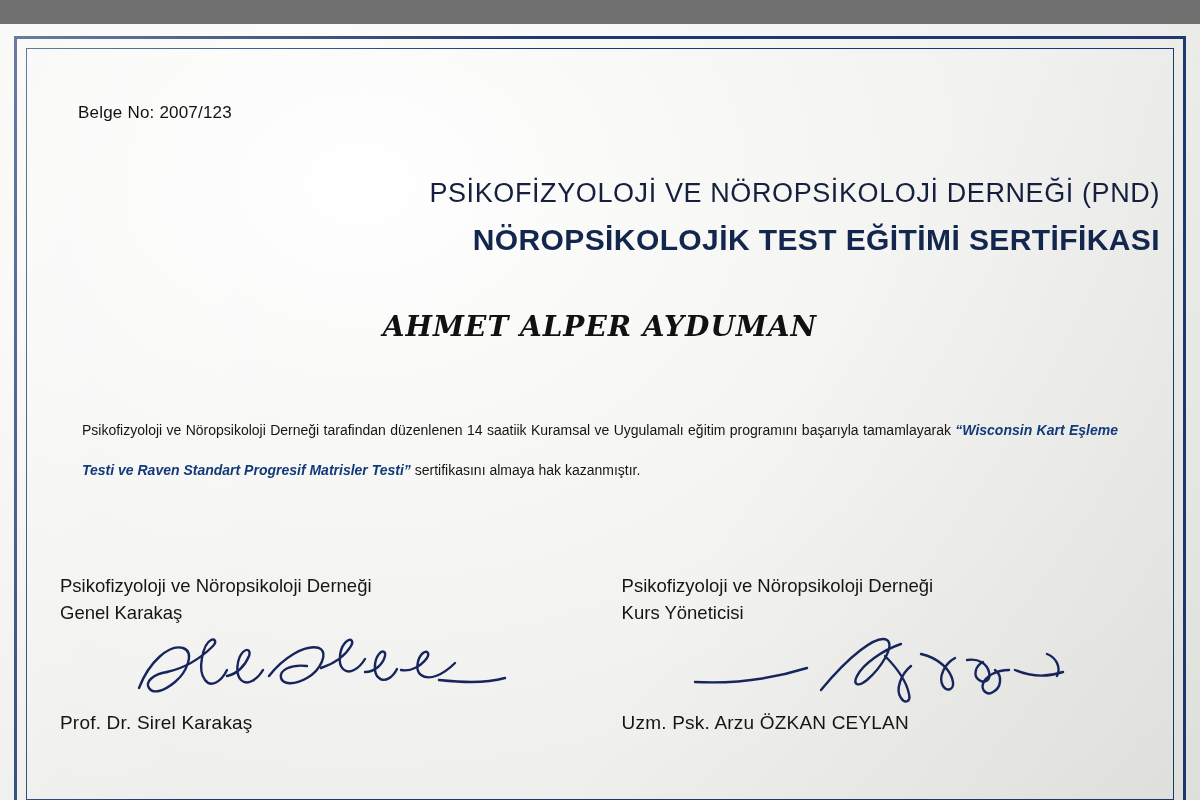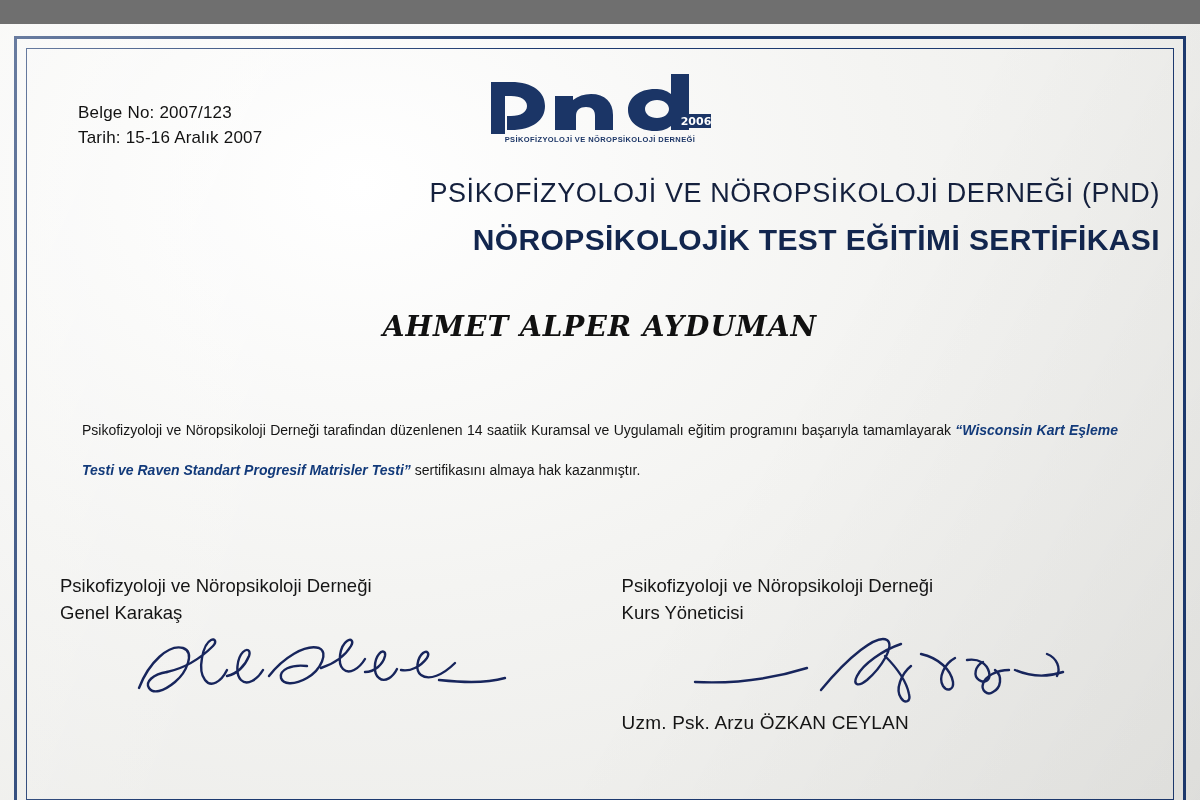--- a/index.html
+++ b/index.html
@@ -183,38 +183,22 @@
 
 <div id="certificate">
 
   <div class="border-outer"></div>
   <div class="border-inner"></div>
 
   <div class="content">
 
     <div class="doc-meta">
       <div>Belge No: 2007/123</div>
-      <div>Tarih: 15-16 Aralık 2007</div>
-    </div>
-
-    <div class="logo">
-      <svg width="230" height="62" viewBox="0 0 230 62">
-        <g fill="#1b3566">
-
-          <path d="M6 10 h20 c22 0 34 10 34 24 0 14 -12 24 -34 24 h-4 v-14 h4 c10 0 16 -4 16 -10 0 -6 -6 -10 -16 -10 h-6 v38 h-14 z"></path>
-
-          <path d="M70 24 h18 v4 c5 -4 11 -6 18 -6 14 0 22 8 22 21 v15 h-18 v-14 c0 -6 -3 -9 -9 -9 -6 0 -10 3 -10 9 v14 h-21 z"></path>
-
-          <path d="M186 2 h18 v56 h-18 v-4 c-5 4 -10 5 -16 5 -16 0 -27 -9 -27 -21 0 -12 11 -21 27 -21 6 0 11 1 16 5 z m-14 26 c-7 0 -12 4 -12 9 0 5 5 9 12 9 7 0 12 -4 12 -9 0 -5 -5 -9 -12 -9 z"></path>
-        </g>
-        <rect x="196" y="42" width="30" height="14" fill="#1b3566"></rect>
-        <text x="211" y="53" text-anchor="middle" font-family="DejaVu Sans, sans-serif" font-size="11" font-weight="bold" fill="#ffffff">2006</text>
-      </svg>
-      <div class="logo-caption">PSİKOFİZYOLOJİ VE NÖROPSİKOLOJİ DERNEĞİ</div>
-    </div>
+    </div>
+
 
     <div class="titles">
       <div class="org-title">PSİKOFİZYOLOJİ VE NÖROPSİKOLOJİ DERNEĞİ (PND)</div>
       <div class="cert-title">NÖROPSİKOLOJİK TEST EĞİTİMİ SERTİFİKASI</div>
     </div>
 
     <div class="recipient">AHMET ALPER AYDUMAN</div>
 
     <div class="body-text">
       <span>Psikofizyoloji ve Nöropsikoloji Derneği tarafindan düzenlenen 14 saatiik Kuramsal ve Uygulamalı eğitim programını başarıyla tamamlayarak </span><span class="course">“Wisconsin Kart Eşleme Testi ve Raven Standart Progresif Matrisler Testi”</span><span> sertifikasını almaya hak kazanmıştır.</span>
@@ -232,20 +216,21 @@
               <path d="M58 46 c18 -4 34 -14 46 -26 4 -4 2 -8 -2 -6 -8 4 -14 30 -6 40 6 8 16 2 22 -10"></path>
               <path d="M118 50 c10 -2 18 -10 22 -20 2 -6 -2 -8 -6 -4 -6 6 -8 22 -2 28 6 6 16 0 22 -10"></path>
               <path d="M160 50 c14 -18 36 -32 50 -28 10 4 2 22 -12 30 -14 8 -24 6 -26 0 -2 -8 10 -14 26 -12"></path>
               <path d="M212 42 c12 -4 24 -12 30 -22 3 -5 0 -8 -4 -5 -7 5 -10 22 -4 28 6 6 16 0 22 -10"></path>
               <path d="M256 46 c10 0 18 -8 20 -16 1 -5 -3 -6 -6 -2 -5 6 -6 20 0 24 6 5 14 -1 18 -9"></path>
               <path d="M292 44 c10 2 20 -4 26 -12 3 -5 0 -8 -4 -5 -6 5 -8 18 -2 22 8 6 22 0 34 -12"></path>
               <path d="M330 54 c20 2 44 4 66 -2"></path>
             </g>
           </svg>
         </div>
+        <div class="sig-name">Prof. Dr. Sirel Karakaş</div>
       </div>
 
       <div class="sig-block">
         <div class="sig-role">Psikofizyoloji ve Nöropsikoloji Derneği</div>
         <div class="sig-role">Kurs Yöneticisi</div>
         <div class="sig-mark">
           <svg width="420" height="86" viewBox="0 0 420 86">
             <g fill="none" stroke="#17255c" stroke-width="2.4" stroke-linecap="round">
               <path d="M24 56 c40 2 80 -4 112 -14"></path>
               <path d="M150 64 C178 30 206 8 216 14 c8 6 -6 28 -20 40 -10 8 -14 4 -10 -4 6 -12 26 -26 44 -32"></path>

